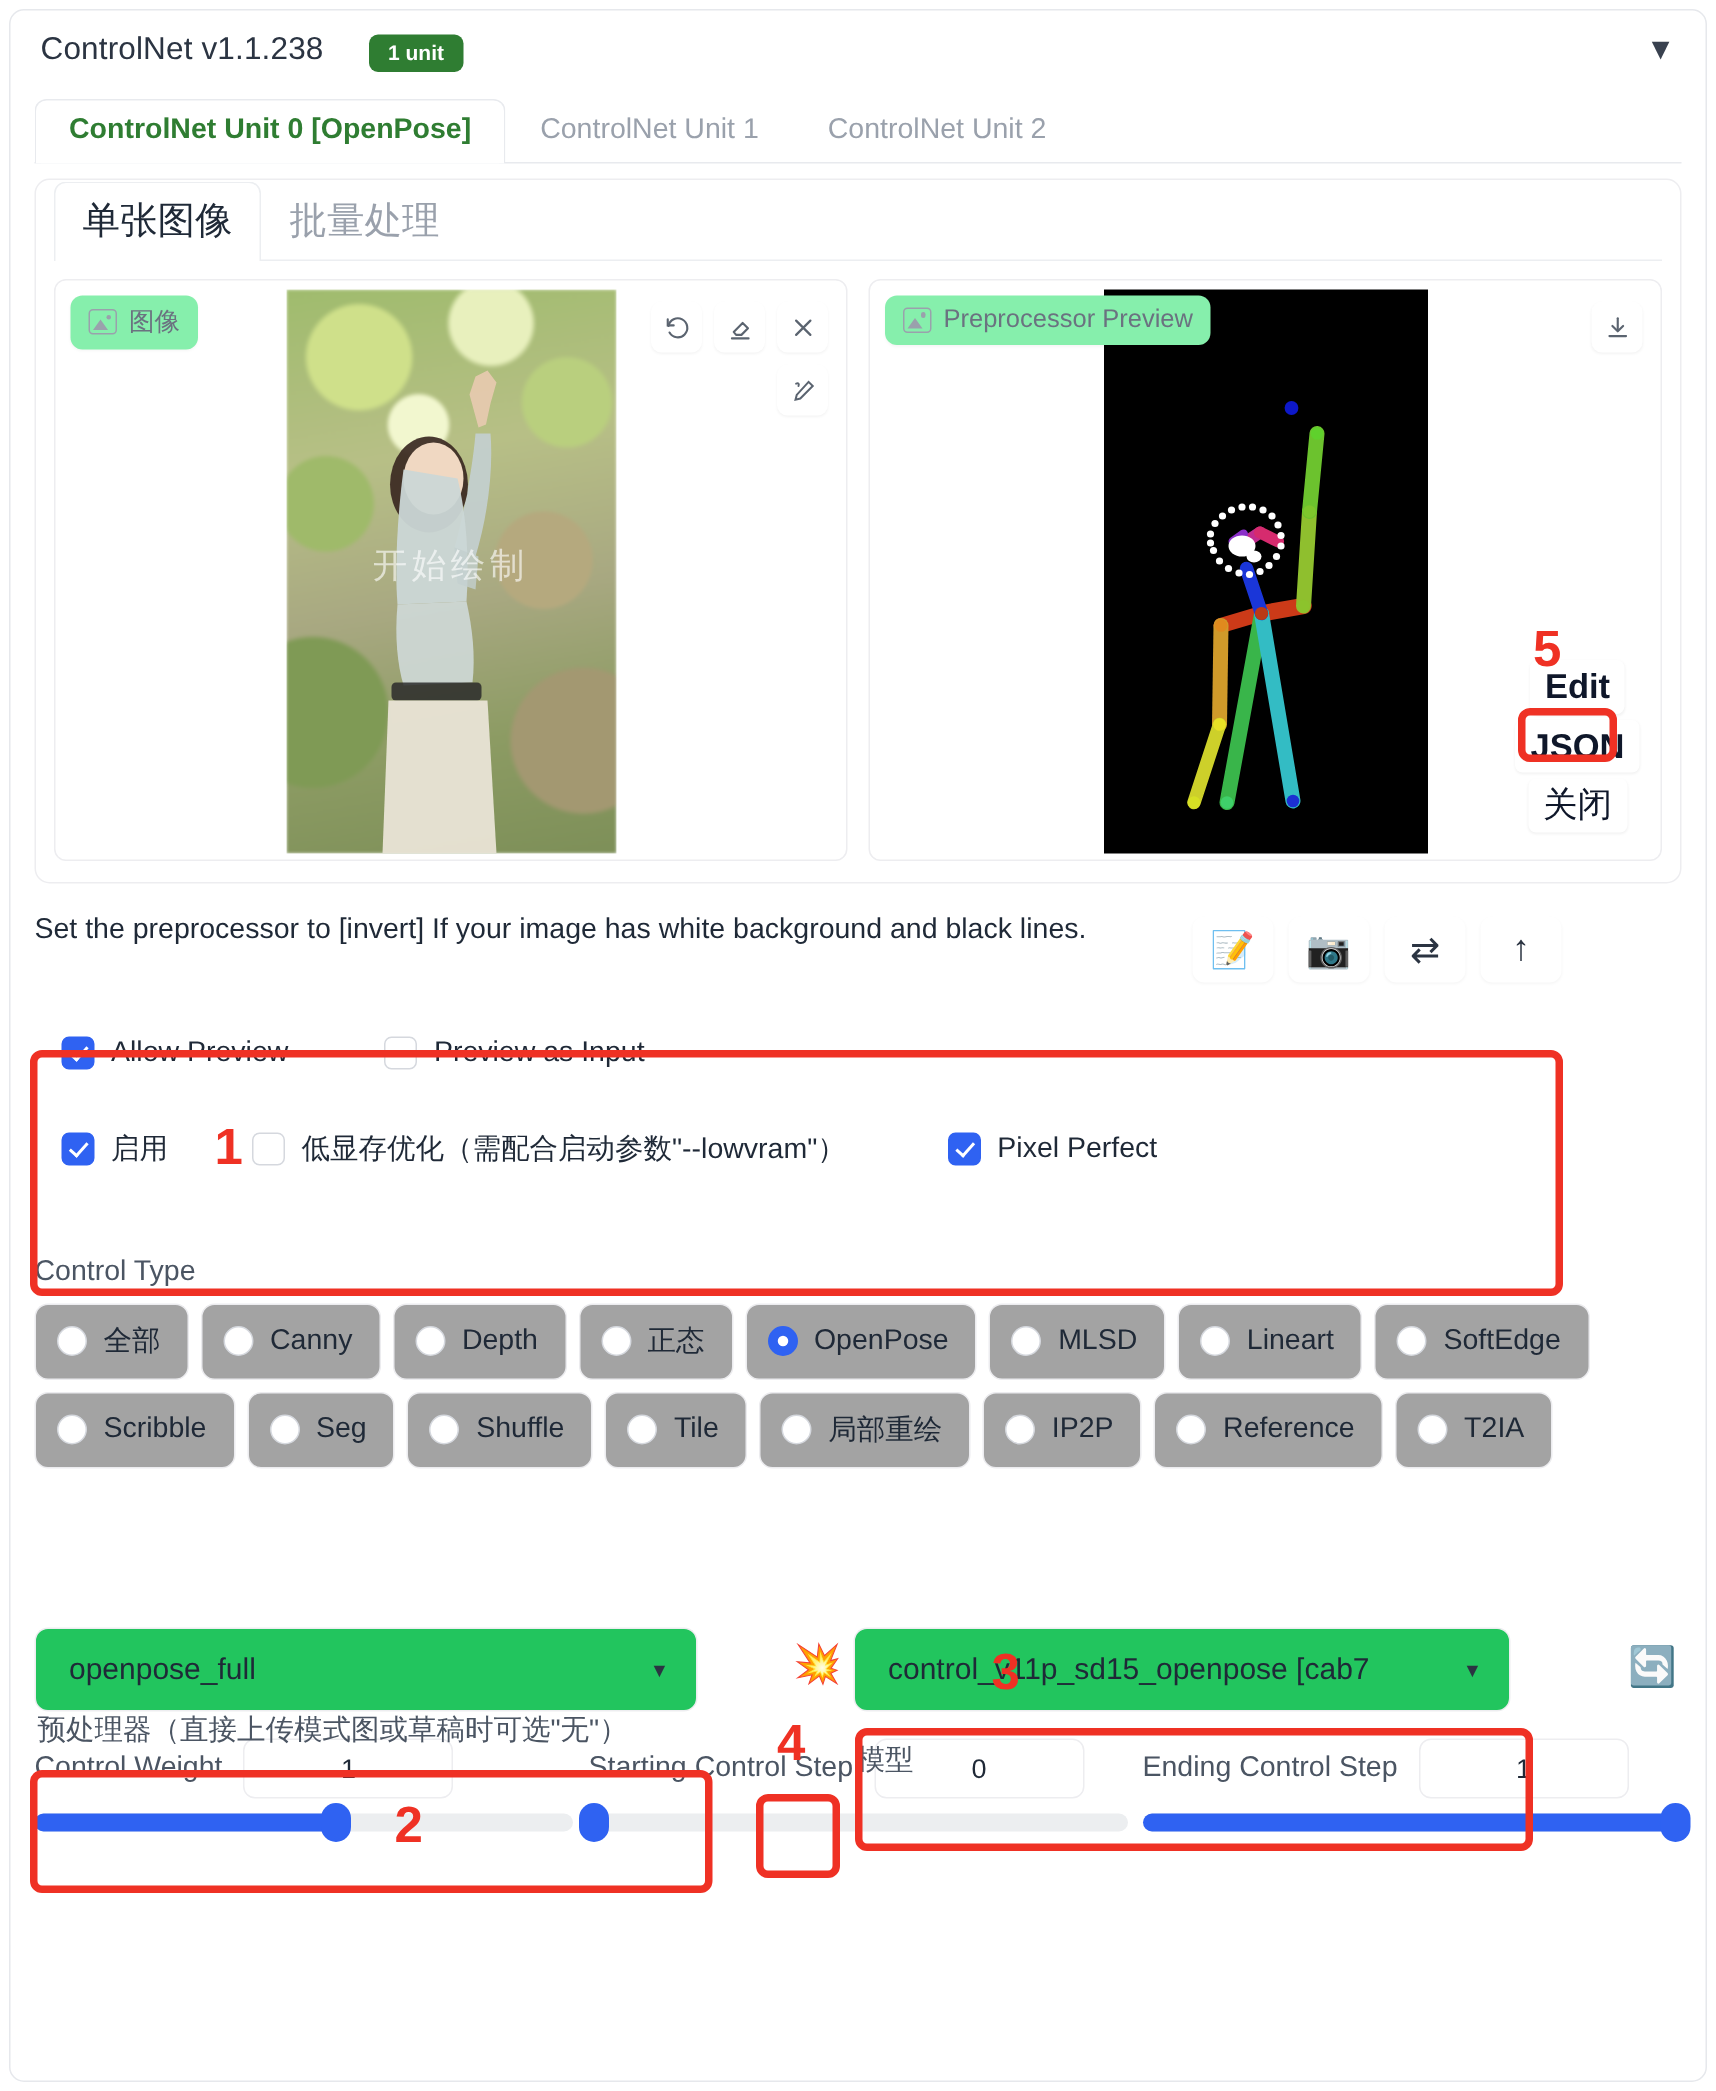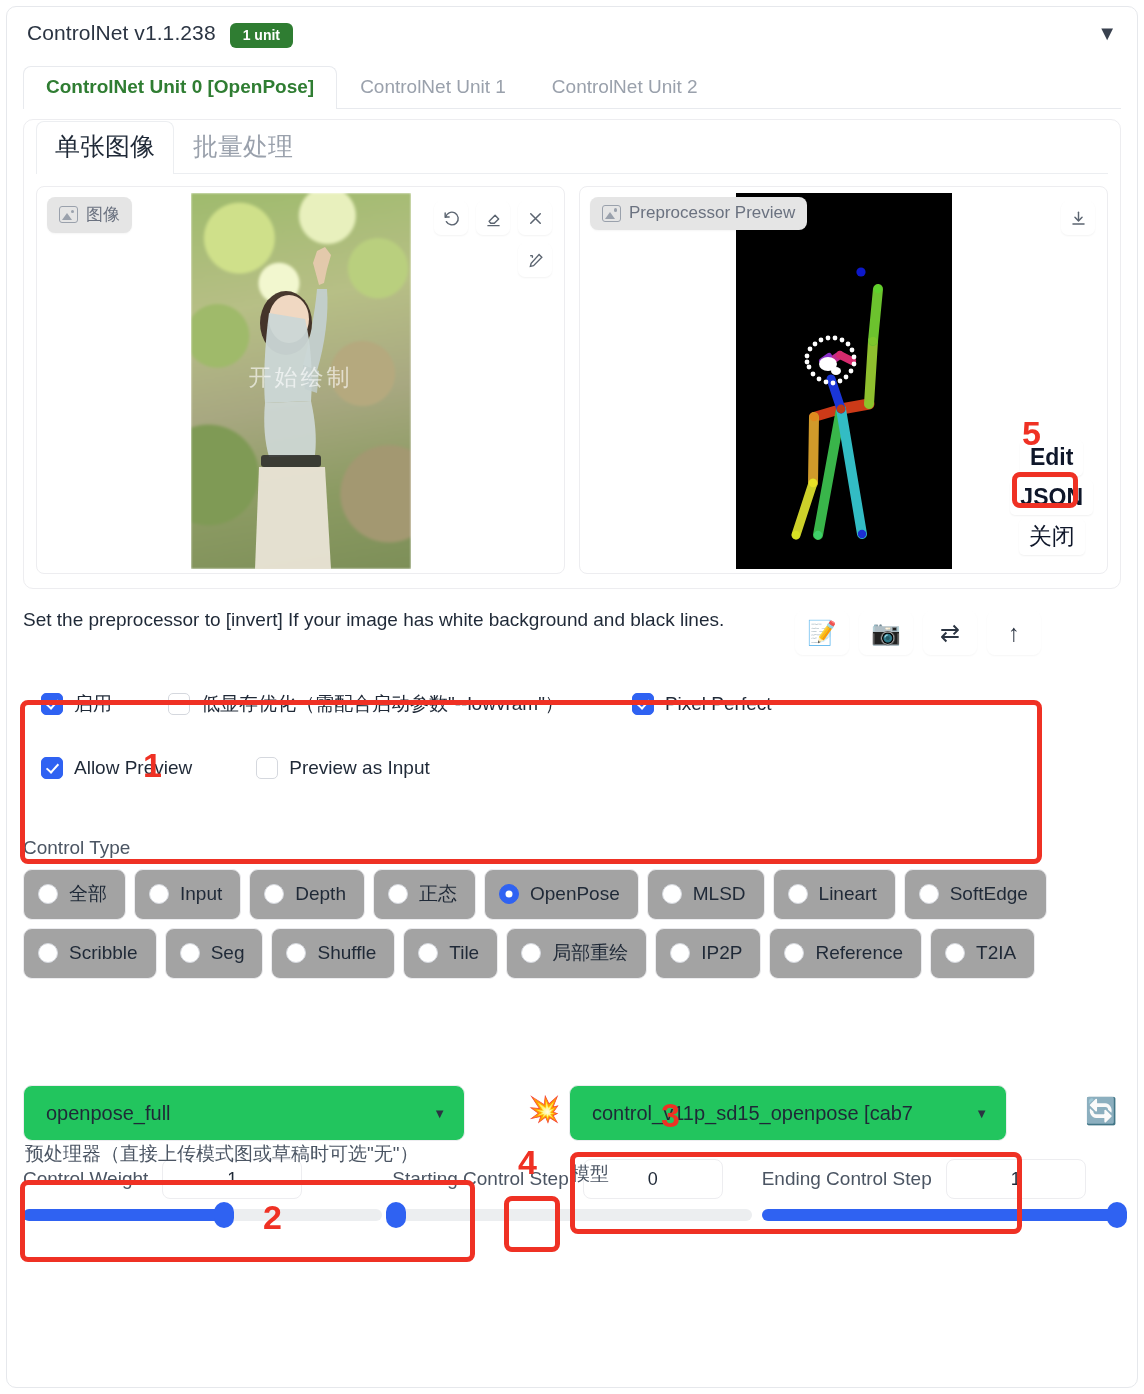--- a/index.html
+++ b/index.html
@@ -23,21 +23,21 @@
     border-radius: 10px;
     background: #fff;
   }
 
   .panel-header {
     position: relative;
     height: 52px;
     padding: 14px 18px 0 20px;
     display: flex;
     align-items: flex-start;
-    gap: 14px;
+    gap: 30px;
     text-align: center;
   }
   .app-title {
     font-size: 21px;
     color: #2b3442;
     letter-spacing: .1px;
   }
   .unit-badge {
     background: #2f7d32;
     color: #fff;
@@ -140,21 +140,21 @@
     border-radius: 8px;
     background: #fff;
     overflow: visible;
   }
   .box-chip {
     position: absolute;
     left: 10px; top: 10px;
     display: flex;
     align-items: center;
     gap: 8px;
-    background: #e5e5e5;
+    background: #86efac;
     border-radius: 8px;
     padding: 6px 12px 7px;
     font-size: 17px;
     color: #6b7280;
     z-index: 5;
     box-shadow: 0 1px 2px rgba(0,0,0,.04);
   }
   .chip-img-icon {
     width: 19px; height: 17px;
     border: 1.6px solid #9aa1ac;
@@ -682,56 +682,56 @@
       <div class="hint-icon-btn">📷</div>
       <div class="hint-icon-btn">⇄</div>
       <div class="hint-icon-btn">↑</div>
     </div>
   </div>
 
   <div class="cbx-block">
     <div class="cbx-row">
       <div class="cbx">
         <span class="box on"></span>
+        <span>Allow Preview</span>
+      </div>
+      <span class="gap-c"></span>
+      <div class="cbx">
+        <span class="box"></span>
+        <span>Preview as Input</span>
+      </div>
+    </div>
+    <div class="cbx-row">
+      <div class="cbx">
+        <span class="box on"></span>
         <span>启用</span>
       </div>
       <span class="gap-a"></span>
       <div class="cbx">
         <span class="box"></span>
         <span>低显存优化（需配合启动参数"--lowvram"）</span>
       </div>
       <span class="gap-b"></span>
       <div class="cbx">
         <span class="box on"></span>
         <span>Pixel Perfect</span>
       </div>
     </div>
-    <div class="cbx-row">
-      <div class="cbx">
-        <span class="box on"></span>
-        <span>Allow Preview</span>
-      </div>
-      <span class="gap-c"></span>
-      <div class="cbx">
-        <span class="box"></span>
-        <span>Preview as Input</span>
-      </div>
-    </div>
   </div>
 
   <div class="section">
     <div class="section-label">Control Type</div>
     <div class="radio-grid">
       <div class="radio-pill">
           <span class="radio"></span>
           <span>全部</span>
         </div>
       <div class="radio-pill">
           <span class="radio"></span>
-          <span>Input</span>
+          <span>Canny</span>
         </div>
       <div class="radio-pill">
           <span class="radio"></span>
           <span>Depth</span>
         </div>
       <div class="radio-pill">
           <span class="radio"></span>
           <span>正态</span>
         </div>
       <div class="radio-pill">

